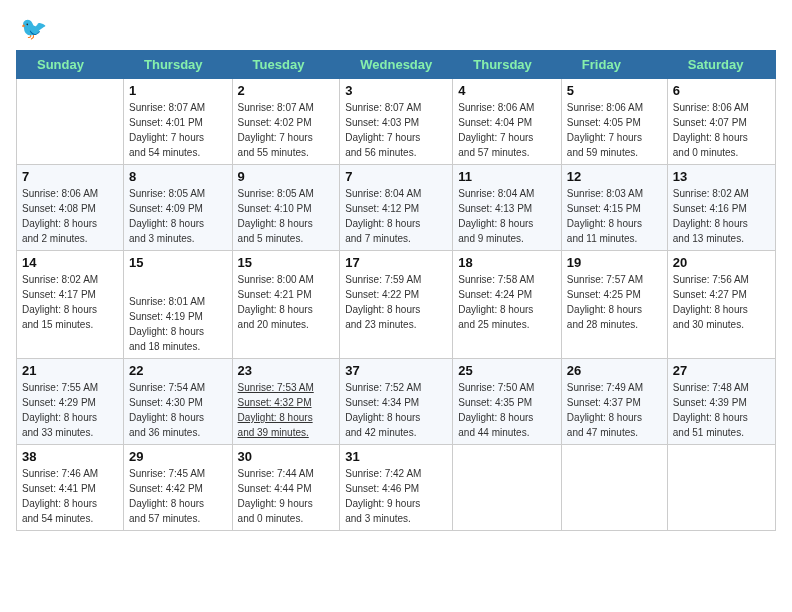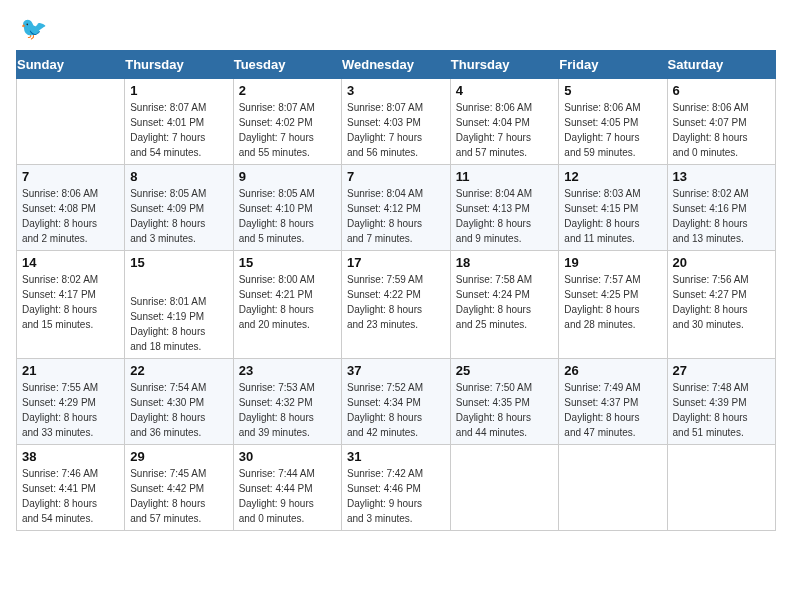--- a/index.html
+++ b/index.html
@@ -43,22 +43,22 @@
       color: #444;
       font-weight: normal;
     }
     table {
       width: 100%;
       border-collapse: collapse;
       font-size: 11px;
     }
     thead tr th {
       background-color: #2e6da4;
-      color: #ffffff;
-      padding: 6px 0;
+      color: #86efac;
+      padding: 6px 20px;
       text-align: left;
       font-size: 13px;
       font-weight: bold;
       border: 1px solid #2e6da4;
     }
     tbody tr td {
       border: 1px solid #ccc;
       padding: 4px 5px;
       vertical-align: top;
       min-height: 80px;
@@ -274,21 +274,21 @@
         </td>
         <td>
           <span class="day-number">22</span>
           <div class="day-info" style="white-space: pre-line;">Sunrise: 7:54 AM
 Sunset: 4:30 PM
 Daylight: 8 hours
 and 36 minutes.</div>
         </td>
         <td>
           <span class="day-number">23</span>
-          <div class="day-info" style="white-space: pre-line;">Sunrise: 7:53 AM
+          <div class="day-info" style="white-space: pre-line; text-decoration: underline;">Sunrise: 7:53 AM
 Sunset: 4:32 PM
 Daylight: 8 hours
 and 39 minutes.</div>
         </td>
         <td>
           <span class="day-number">37</span>
           <div class="day-info" style="white-space: pre-line;">Sunrise: 7:52 AM
 Sunset: 4:34 PM
 Daylight: 8 hours
 and 42 minutes.</div>

